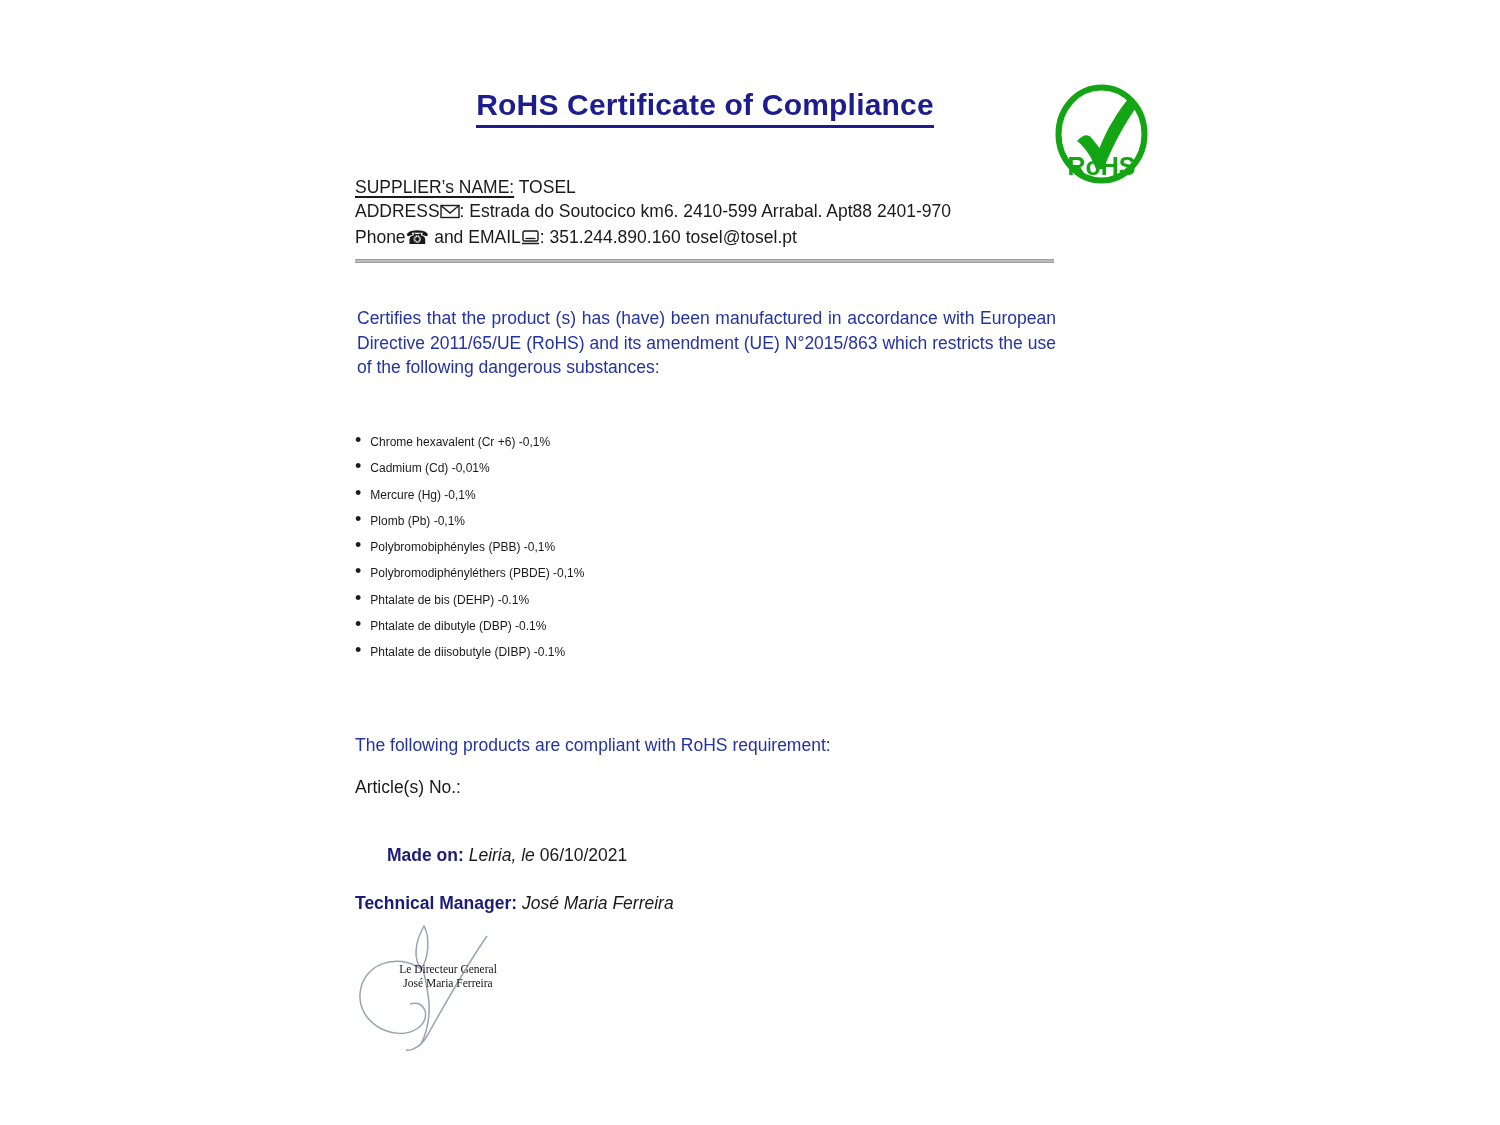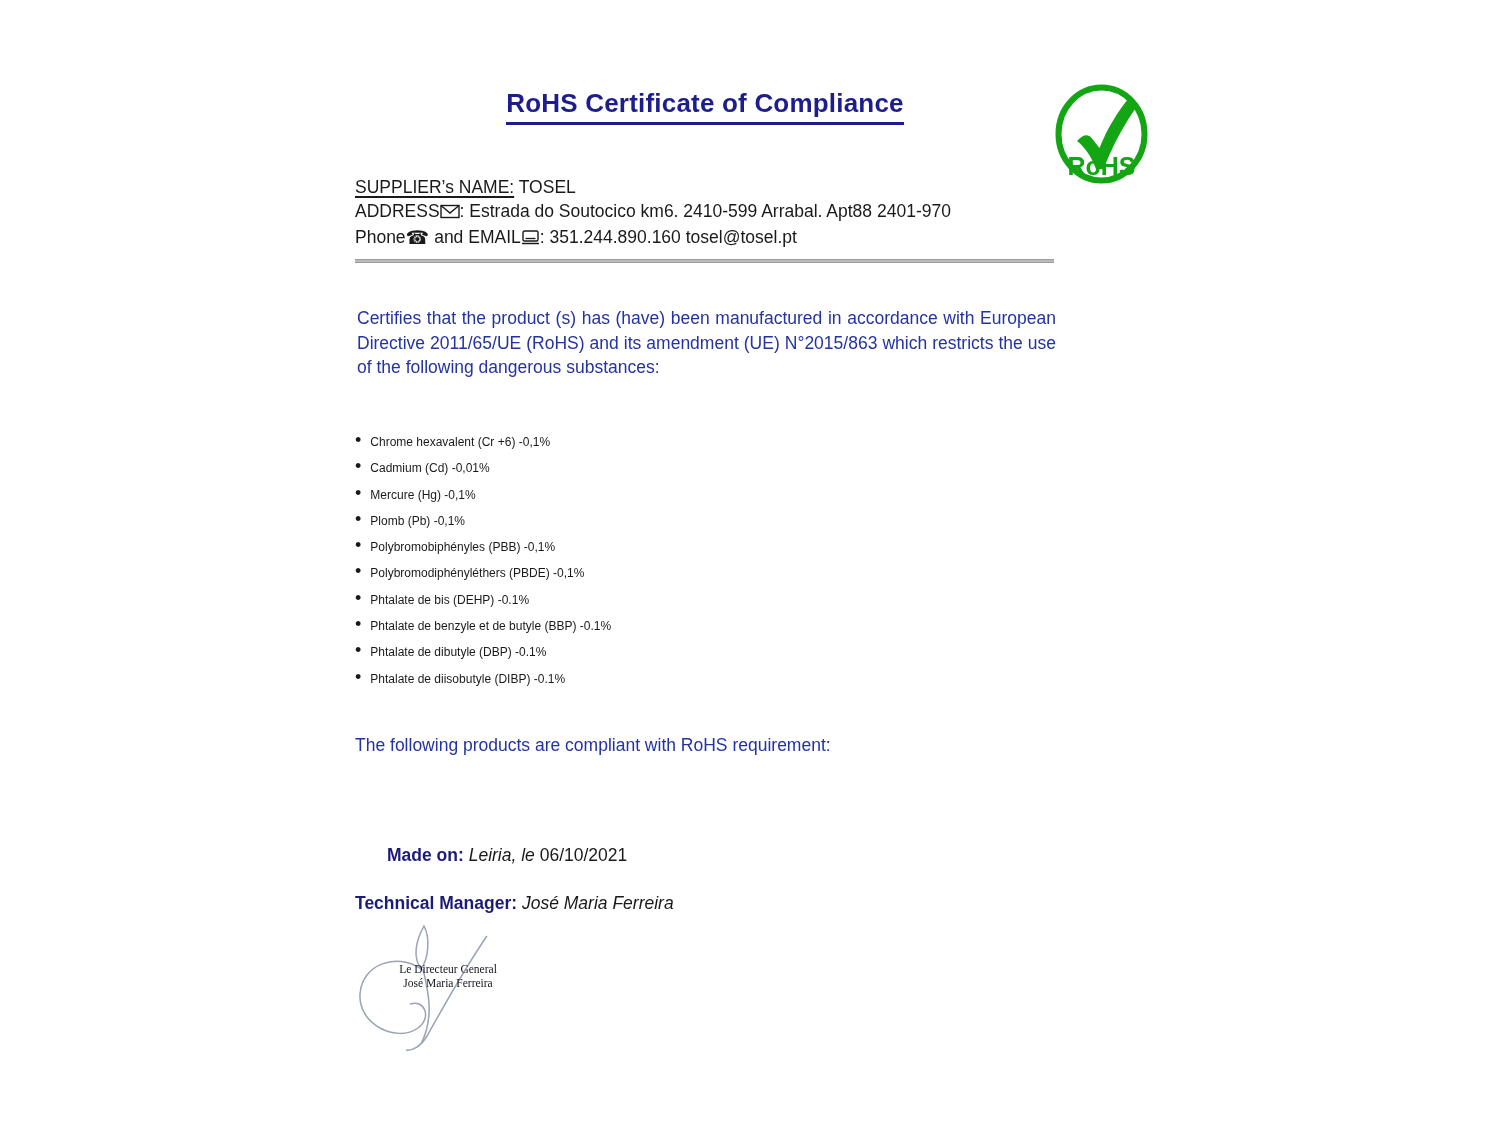--- a/index.html
+++ b/index.html
@@ -23,21 +23,21 @@
   }
   .abs { position: absolute; }
 
   
   .title-wrap {
     left: 355px; top: 88px; width: 700px;
     text-align: center;
   }
   .title-text {
     display: inline-block;
-    font-size: 26px;
+    font-size: 30px;
     font-weight: bold;
     color: var(--title-navy);
     border-bottom: 3px solid var(--title-navy);
     padding-bottom: 3px;
     letter-spacing: 0.2px;
   }
 
   
   .logo-wrap { left: 1054px; top: 83px; width: 95px; height: 102px; font-weight: bold; }
 
@@ -142,26 +142,26 @@
   <p class="abs cert-paragraph">Certifies that the product (s) has (have) been manufactured in accordance with European Directive 2011/65/UE (RoHS) and its amendment (UE) N°2015/863 which restricts the use of the following dangerous substances:</p>
 
   <ul class="abs substances" id="substances-list">
       <li>Chrome hexavalent (Cr +6) -0,1%</li>
       <li>Cadmium (Cd) -0,01%</li>
       <li>Mercure (Hg) -0,1%</li>
       <li>Plomb (Pb) -0,1%</li>
       <li>Polybromobiphényles (PBB) -0,1%</li>
       <li>Polybromodiphényléthers (PBDE) -0,1%</li>
       <li>Phtalate de bis (DEHP) -0.1%</li>
-      <li>Phtalate de benzyle et de butyle (BBP) -0.1%</li>
       <li>Phtalate de dibutyle (DBP) -0.1%</li>
       <li>Phtalate de diisobutyle (DIBP) -0.1%</li>
     </ul>
 
   <div class="abs compliant-line">The following products are compliant with RoHS requirement:</div>
+  <div class="abs article-line">Article(s) No.:</div>
 
   <div class="abs made-on">
     <span class="navy-label">Made on:</span>
     <span class="italic-val">Leiria, le</span>
     <span>06/10/2021</span>
   </div>
   <div class="abs signature">
     <svg width="165" height="135" viewBox="0 0 165 135">
       <g fill="none" stroke="#9aa3b5" stroke-width="1.5">
         <path d="M72 6 C63 22 61 38 69 49 C77 38 78 17 72 6 Z"></path>

